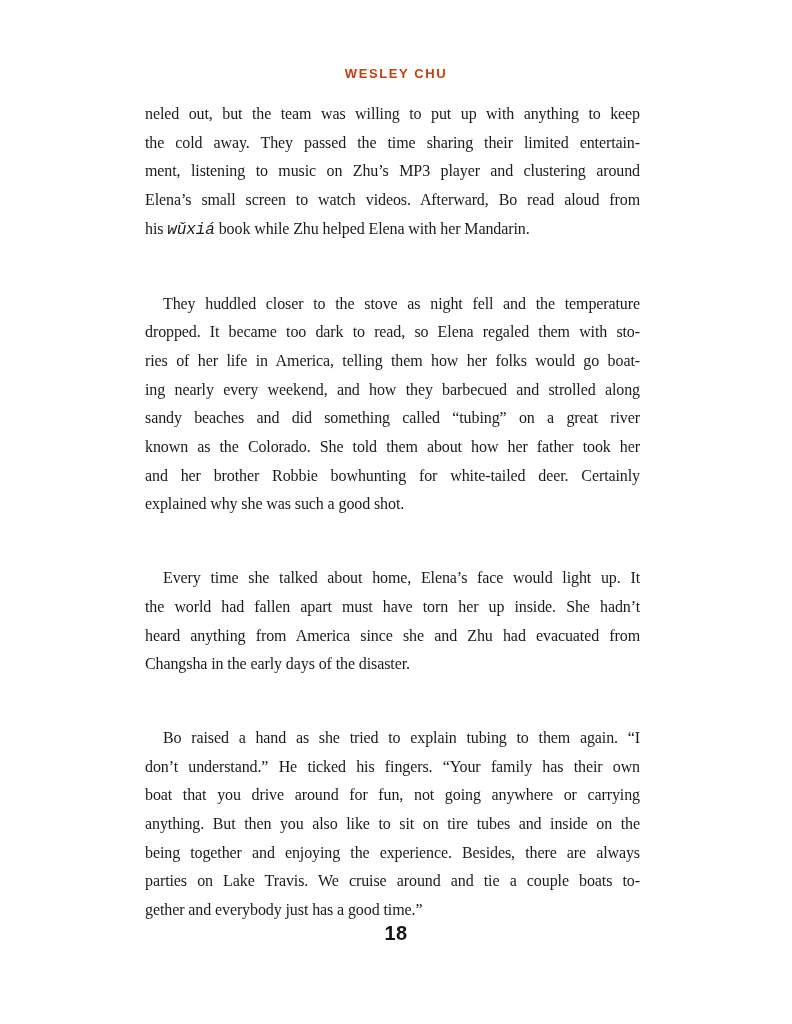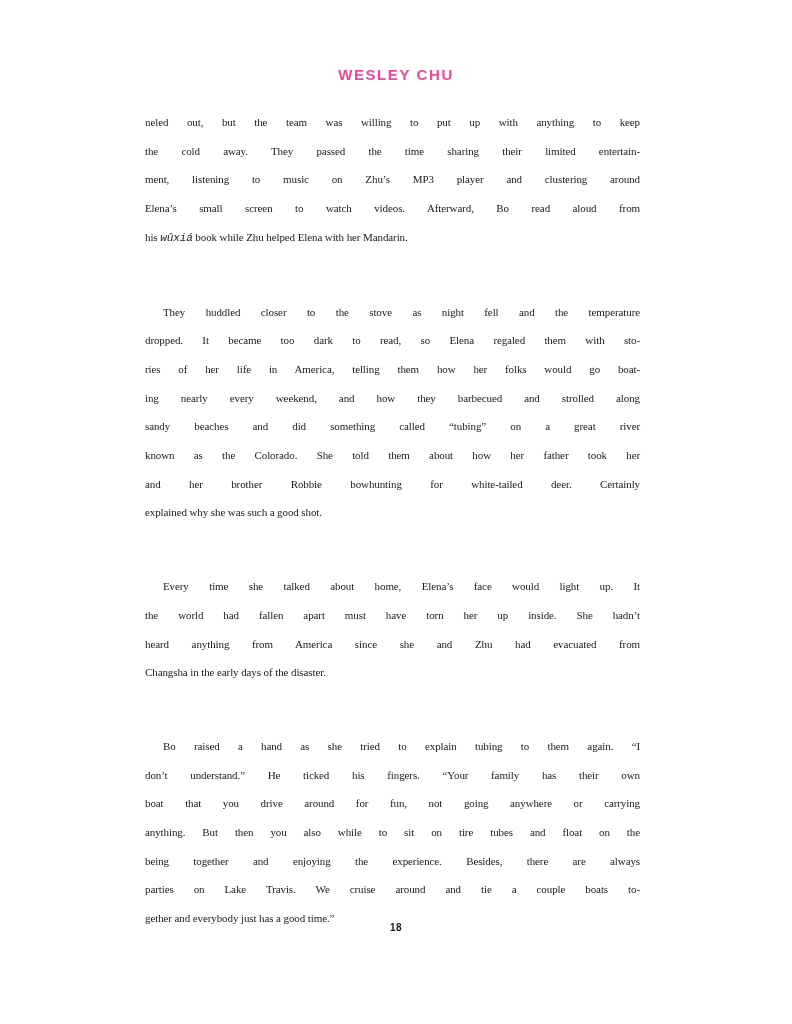--- a/index.html
+++ b/index.html
@@ -17,31 +17,31 @@
     color: #1a1a1a;
   }
   .running-header {
     position: absolute;
     top: 66px;
     left: 0;
     width: 100%;
     text-align: center;
     font-family: "Liberation Sans", sans-serif;
     font-weight: 700;
-    font-size: 15px;
+    font-size: 13px;
     letter-spacing: 1.6px;
-    color: #ec4899;
+    color: #c2410c;
   }
   .body-text {
     position: absolute;
-    top: 108px;
+    top: 100px;
     left: 145px;
     width: 495px;
     font-family: "Liberation Serif", "DejaVu Serif", serif;
-    font-size: 11px;
+    font-size: 16px;
     letter-spacing: -0.1px;
     line-height: 28.7px;
     color: #1a1a1a;
   }
   .para {
     margin: 0;
     padding: 0;
   }
   .line {
     text-align: justify;
@@ -60,21 +60,21 @@
     font-family: Liberation Mono, monospace;
   }
   .page-number {
     position: absolute;
     top: 922px;
     left: 0;
     width: 100%;
     text-align: center;
     font-family: "Liberation Sans", sans-serif;
     font-weight: 700;
-    font-size: 10px;
+    font-size: 20px;
     letter-spacing: 0.5px;
     color: #151515;
   }
 </style>
 </head>
 <body>
 
 <div class="page">
   <div class="running-header">WESLEY CHU</div>
 
@@ -99,21 +99,21 @@
       <div class="para">
         <div class="line indent"><span>Every time she talked about home, Elena’s face would light up. It</span></div>
         <div class="line"><span>the world had fallen apart must have torn her up inside. She hadn’t</span></div>
         <div class="line"><span>heard anything from America since she and Zhu had evacuated from</span></div>
         <div class="line last"><span>Changsha in the early days of the disaster.</span></div>
       </div>
       <div class="para">
         <div class="line indent"><span>Bo raised a hand as she tried to explain tubing to them again. “I</span></div>
         <div class="line"><span>don’t understand.” He ticked his fingers. “Your family has their own</span></div>
         <div class="line"><span>boat that you drive around for fun, not going anywhere or carrying</span></div>
-        <div class="line"><span>anything. But then you also while to sit on tire tubes and float on the</span></div>
+        <div class="line"><span>anything. But then you also like to sit on tire tubes and inside on the</span></div>
       </div>
       <div class="para">
         <div class="line"><span>being together and enjoying the experience. Besides, there are always</span></div>
         <div class="line"><span>parties on Lake Travis. We cruise around and tie a couple boats to-</span></div>
         <div class="line last"><span>gether and everybody just has a good time.”</span></div>
       </div>
     </div>
 
   <div class="page-number">18</div>
 </div>

